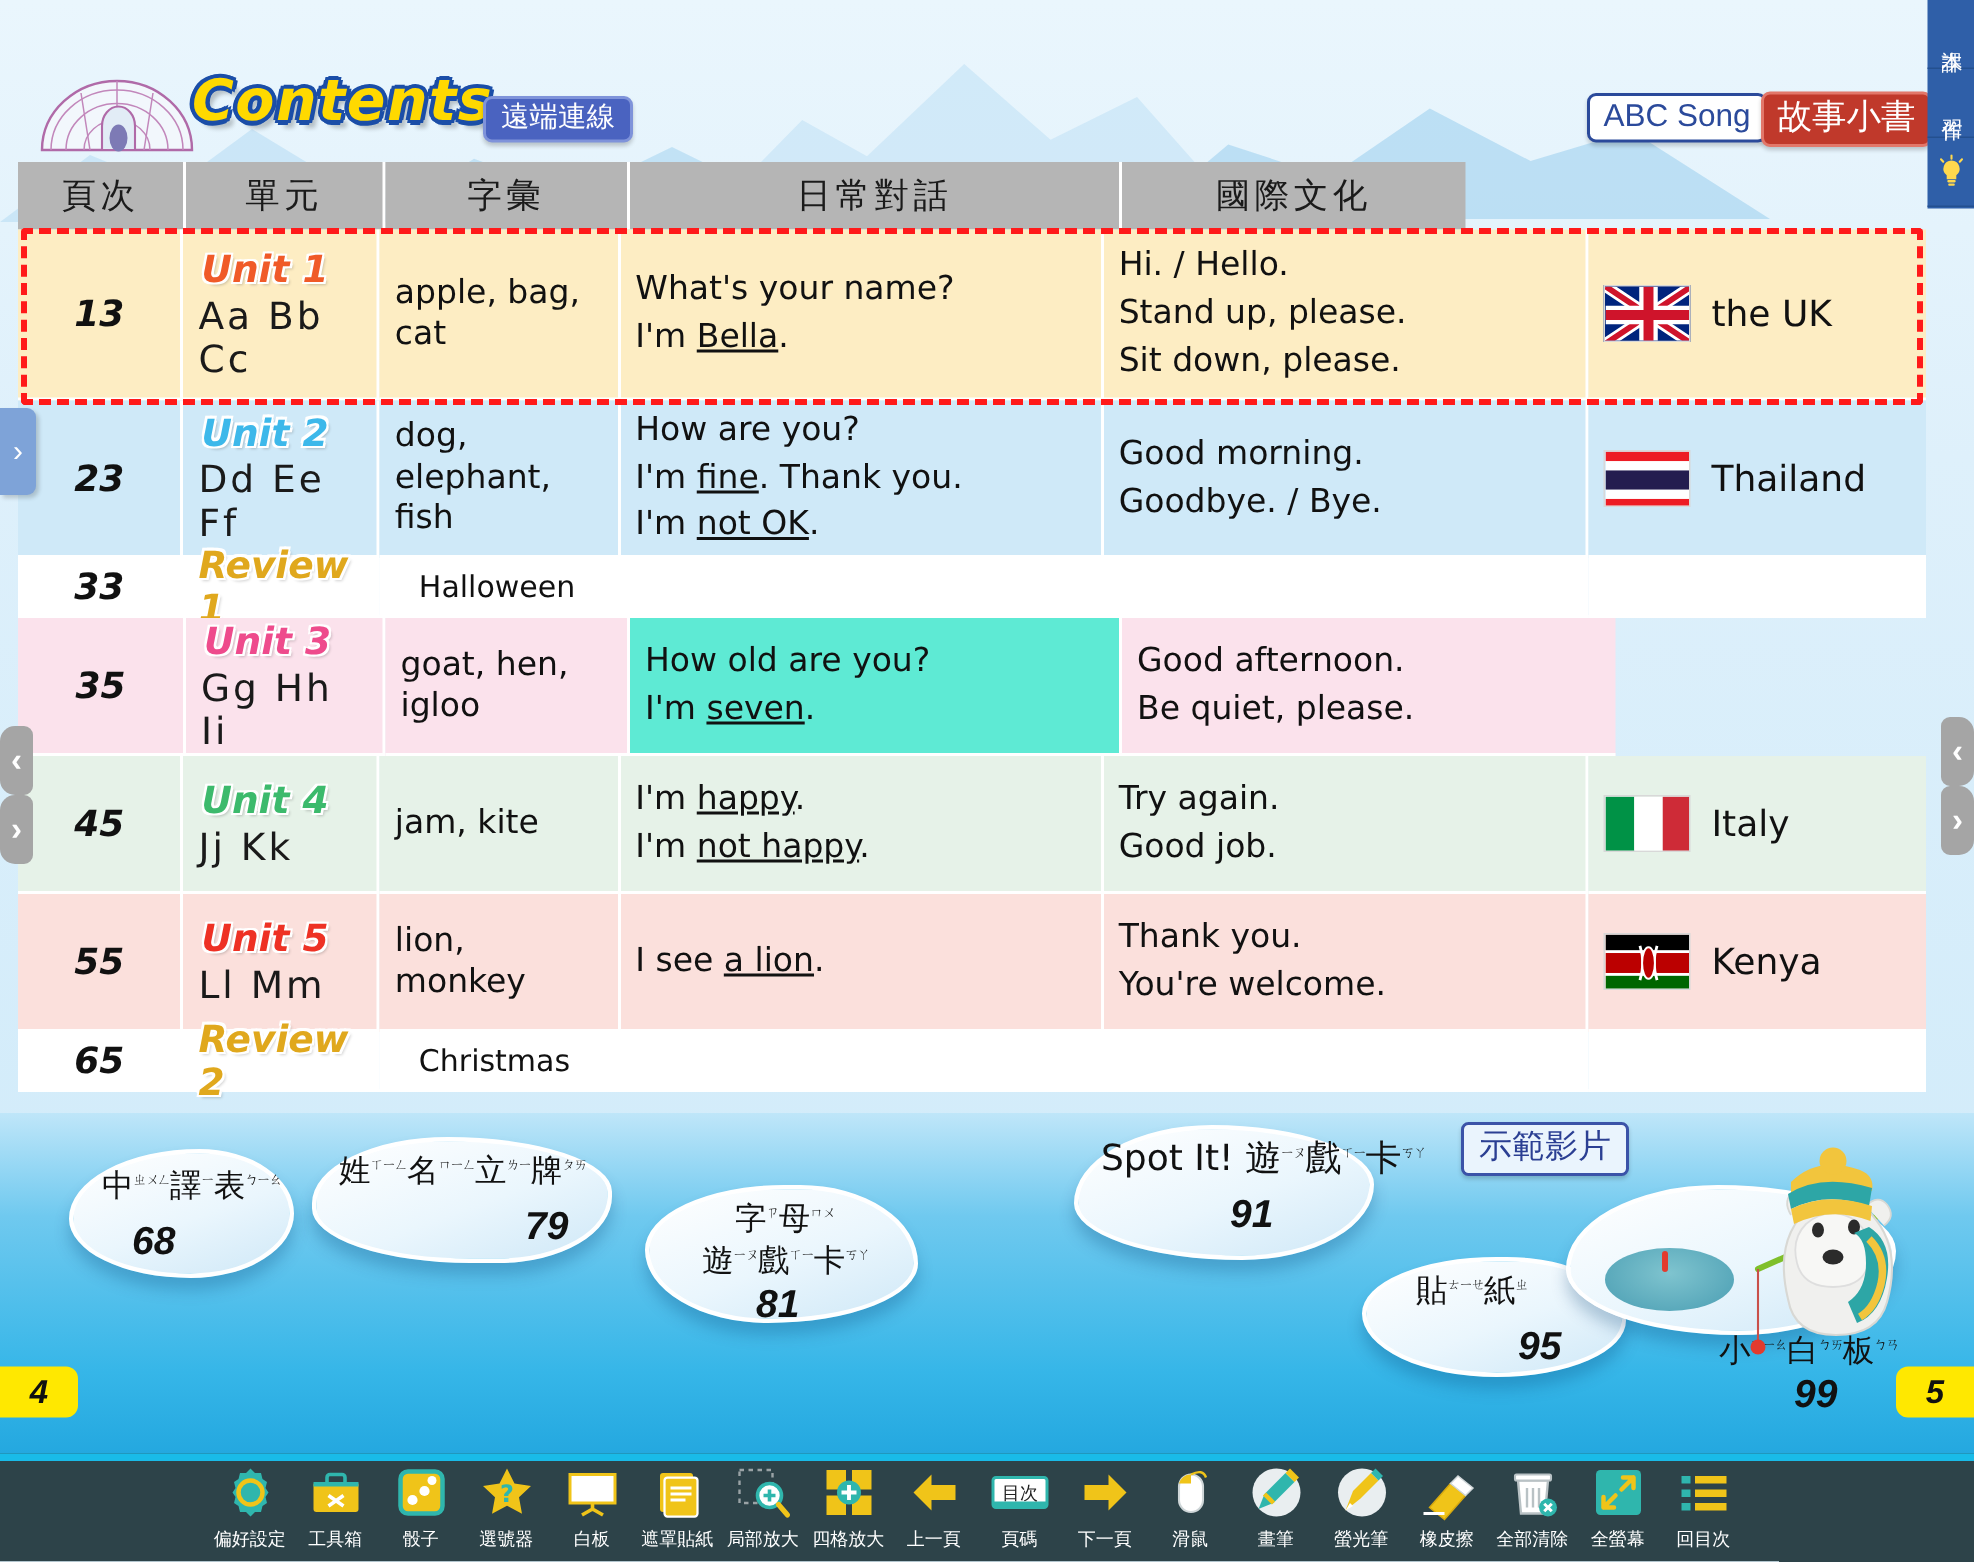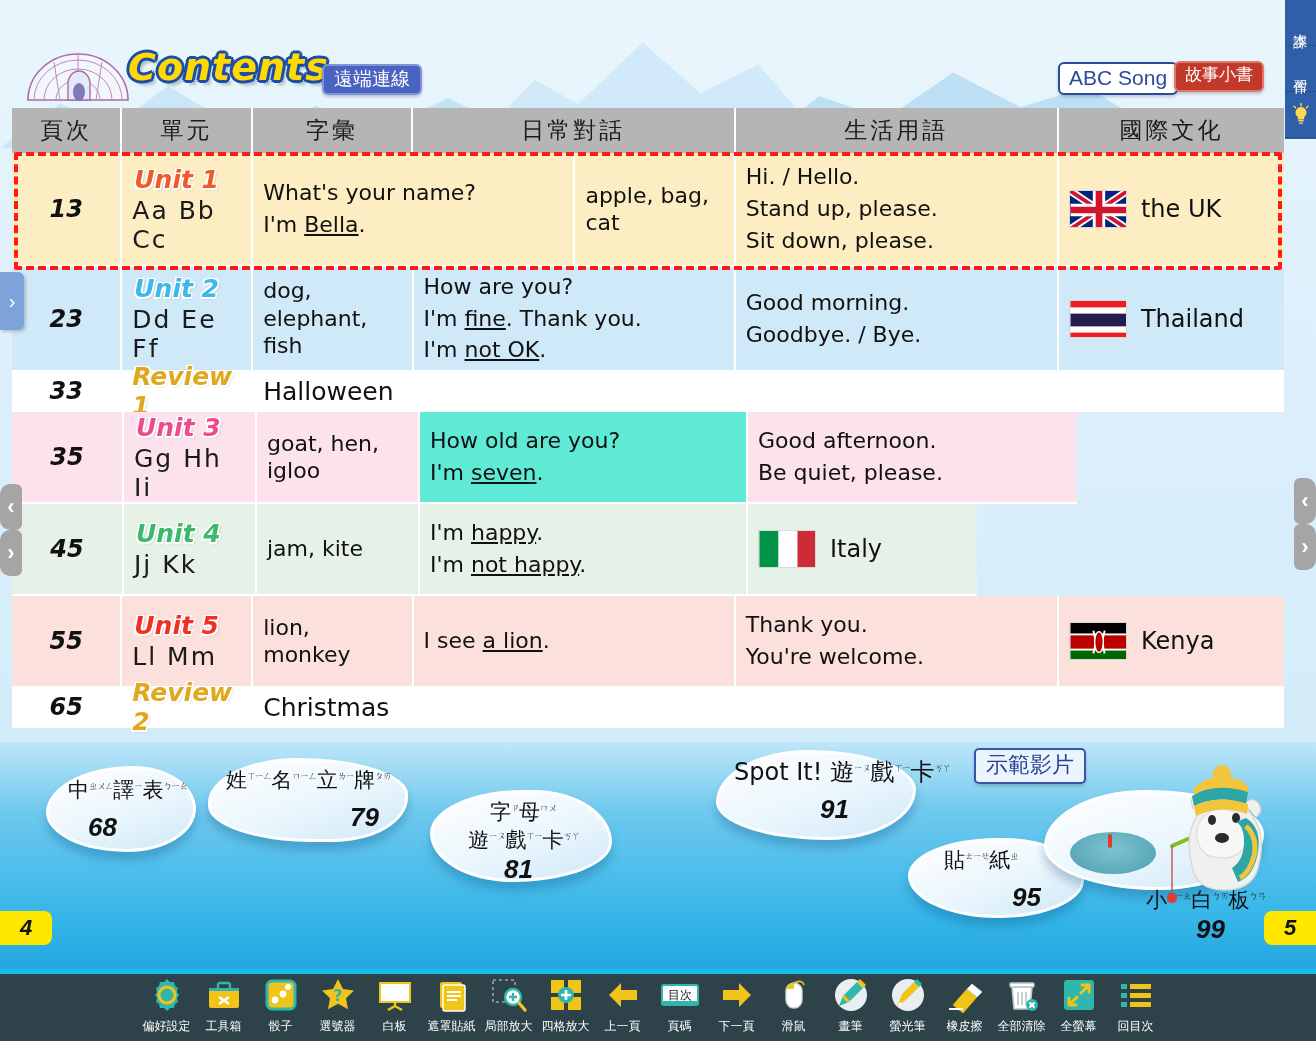--- a/index.html
+++ b/index.html
@@ -52,21 +52,21 @@
   }
   .btn-abcsong {
     position:absolute; left:1058px; top:62px;
     background:#ffffff; border:2px solid #2b4a9b; border-radius:6px;
     color:#2b4a9b; font-size:21px; padding:2px 9px 4px; line-height:1.1;
     box-shadow:0 2px 3px rgba(0,0,0,.18);
   }
   .btn-story {
     position:absolute; left:1174px; top:61px;
     background:#c0392b; border:2px solid #e2776a; border-radius:6px;
-    color:#fff; font-size:17px; padding:2px 9px 5px; line-height:1.15;
+    color:#fff; font-size:23px; padding:2px 9px 5px; line-height:1.15;
     box-shadow:0 2px 3px rgba(0,0,0,.2);
     font-family:"DejaVu Sans","Liberation Sans",sans-serif;
   }
 
   
   .tbl { position:absolute; left:12px; top:108px; width:1272px; }
   .thead { display:flex; height:45px; }
   .th {
     background:#b5b5b5; color:#1b1b1b; font-size:23px;
     display:flex; align-items:center; justify-content:center;
@@ -97,21 +97,21 @@
   .unit-letters { font-size:25px; color:#1a1a1a; letter-spacing:2px; }
   .cell-vocab { font-size:22px; color:#111; line-height:1.25; }
   .cell-dialog, .cell-phrase { flex-direction:column; align-items:flex-start; justify-content:center; font-size:22px; color:#111; line-height:1.45; }
   .cell-culture { gap:14px; font-size:24px; color:#111; }
 
   .u { text-decoration:underline; }
 
   
   .rrow .cell-review-label { font-size:25px; font-weight:bold; font-style:italic; color:#e0a81d;
     text-shadow:-1.5px -1.5px 0 #fff,1.5px -1.5px 0 #fff,-1.5px 1.5px 0 #fff,1.5px 1.5px 0 #fff,2px 2px 2px rgba(0,0,0,.18);}
-  .rrow .cell-review-topic { font-size:25px; color:#111; }
+  .rrow .cell-review-topic { font-size:20px; color:#111;margin-left:16px; }
 
   
   .hl-box {
     position:absolute; left:14px; top:152px; width:1268px; height:118px;
     border:4px dashed #ff1a1a; border-radius:3px; pointer-events:none; z-index:6;
   }
 
   
   .flag { width:58px; height:38px; flex:0 0 auto; border:1px solid #d8d8d8; position:relative; overflow:hidden; }
   .flag-uk { background:#00247d; }
@@ -205,35 +205,34 @@
   <div class="btn-remote">遠端連線</div>
   <div class="btn-abcsong">ABC Song</div>
   <div class="btn-story">故事小書</div>
 
   <div class="tbl">
     <div class="thead">
       <div class="th c0">頁次</div>
       <div class="th c1">單元</div>
       <div class="th c2">字彙</div>
       <div class="th c3">日常對話</div>
-      <div class="th c4">生活用語</div>
       <div class="th c5">國際文化</div>
     </div>
     <div id="tbody">
         <div class="row" style="height: 114px;">
           <div class="cell cell-page c0" style="background:#fdedc3">13</div>
           <div class="cell cell-unit c1" style="background:#fdedc3">
             <span class="unit-name" style="color:#f05a28">Unit 1</span>
             <span class="unit-letters">Aa  Bb  Cc</span>
           </div>
+          <div class="cell cell-vocab c2" style="background:#fdedc3">apple, bag, cat</div>
           <div class="cell cell-dialog c3" style="background:#fdedc3">
             <div>What's your name?</div>
             <div>I'm <span class="u">Bella</span>.</div>
           </div>
-          <div class="cell cell-vocab c2" style="background:#fdedc3">apple, bag, cat</div>
           <div class="cell cell-phrase c4" style="background:#fdedc3">
             <div>Hi. / Hello.</div>
             <div>Stand up, please.</div>
             <div>Sit down, please.</div>
           </div>
           <div class="cell cell-culture c5" style="background:#fdedc3">
             <div class="flag flag-uk"><svg width="58" height="38" viewBox="0 0 60 40">
                 <rect width="60" height="40" fill="#00247d"></rect>
                 <path d="M0,0 L60,40 M60,0 L0,40" stroke="#fff" stroke-width="8"></path>
                 <path d="M0,0 L60,40 M60,0 L0,40" stroke="#cf142b" stroke-width="4"></path>
@@ -300,20 +299,24 @@
         <div class="row" style="height: 92px;">
           <div class="cell cell-page c0" style="background:#e6f2e8">45</div>
           <div class="cell cell-unit c1" style="background:#e6f2e8">
             <span class="unit-name" style="color:#3cba6c">Unit 4</span>
             <span class="unit-letters">Jj  Kk</span>
           </div>
           <div class="cell cell-vocab c2" style="background:#e6f2e8">jam, kite</div>
           <div class="cell cell-dialog c3" style="background:#e6f2e8">
             <div>I'm <span class="u">happy</span>.</div>
             <div>I'm <span class="u">not happy</span>.</div>
+          </div>
+          <div class="cell cell-phrase c4" style="background:#e6f2e8">
+            <div>Try again.</div>
+            <div>Good job.</div>
           </div>
           <div class="cell cell-culture c5" style="background:#e6f2e8">
             <div class="flag"><svg width="58" height="38" viewBox="0 0 60 40">
                 <rect x="0" width="20" height="40" fill="#009246"></rect>
                 <rect x="20" width="20" height="40" fill="#fff"></rect>
                 <rect x="40" width="20" height="40" fill="#ce2b37"></rect>
               </svg></div>
             <span>Italy</span>
           </div>
         </div>

